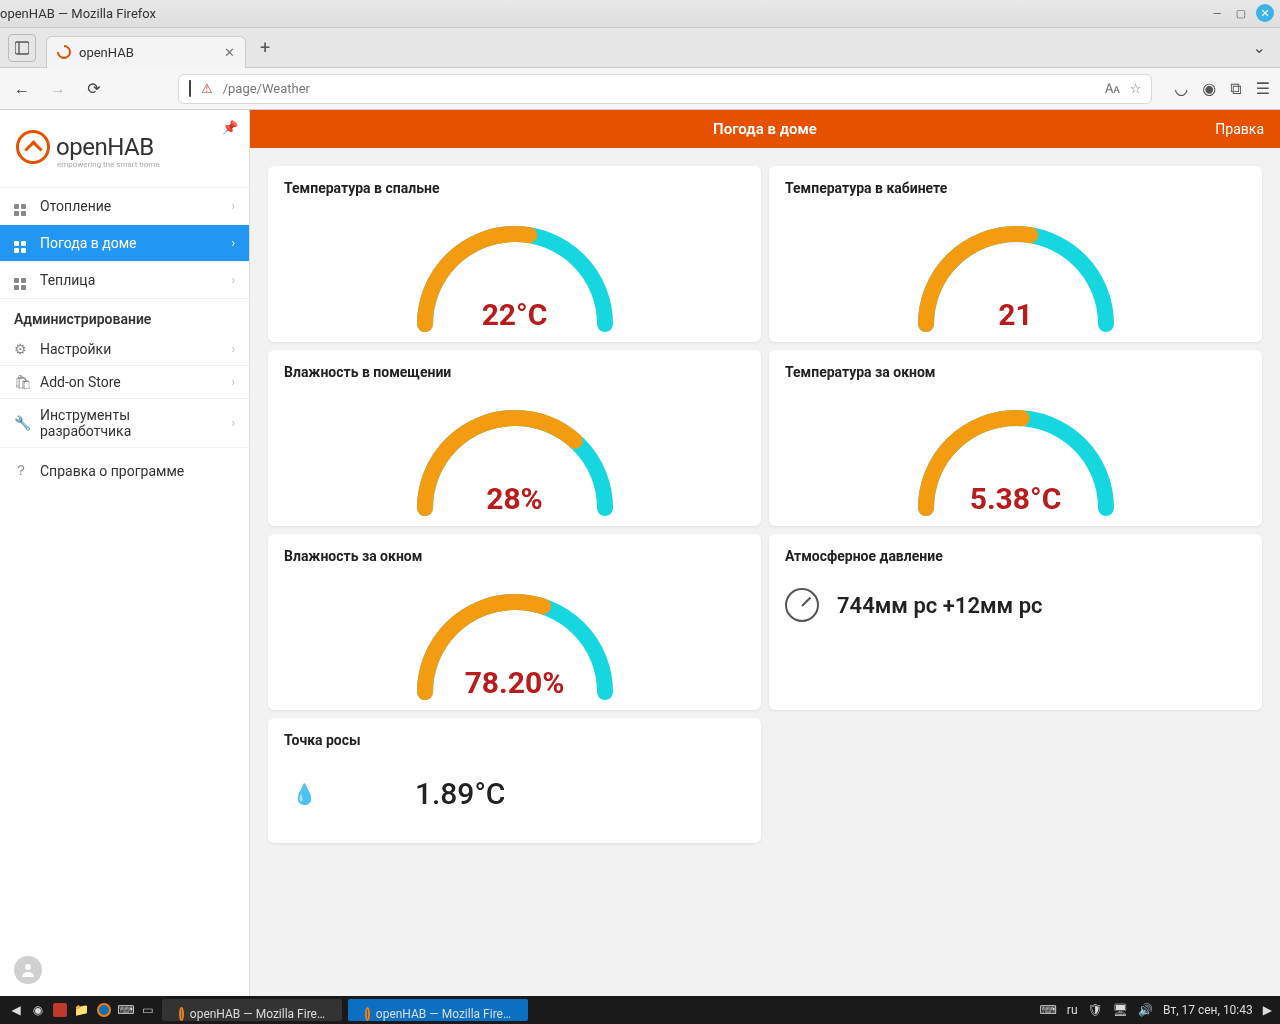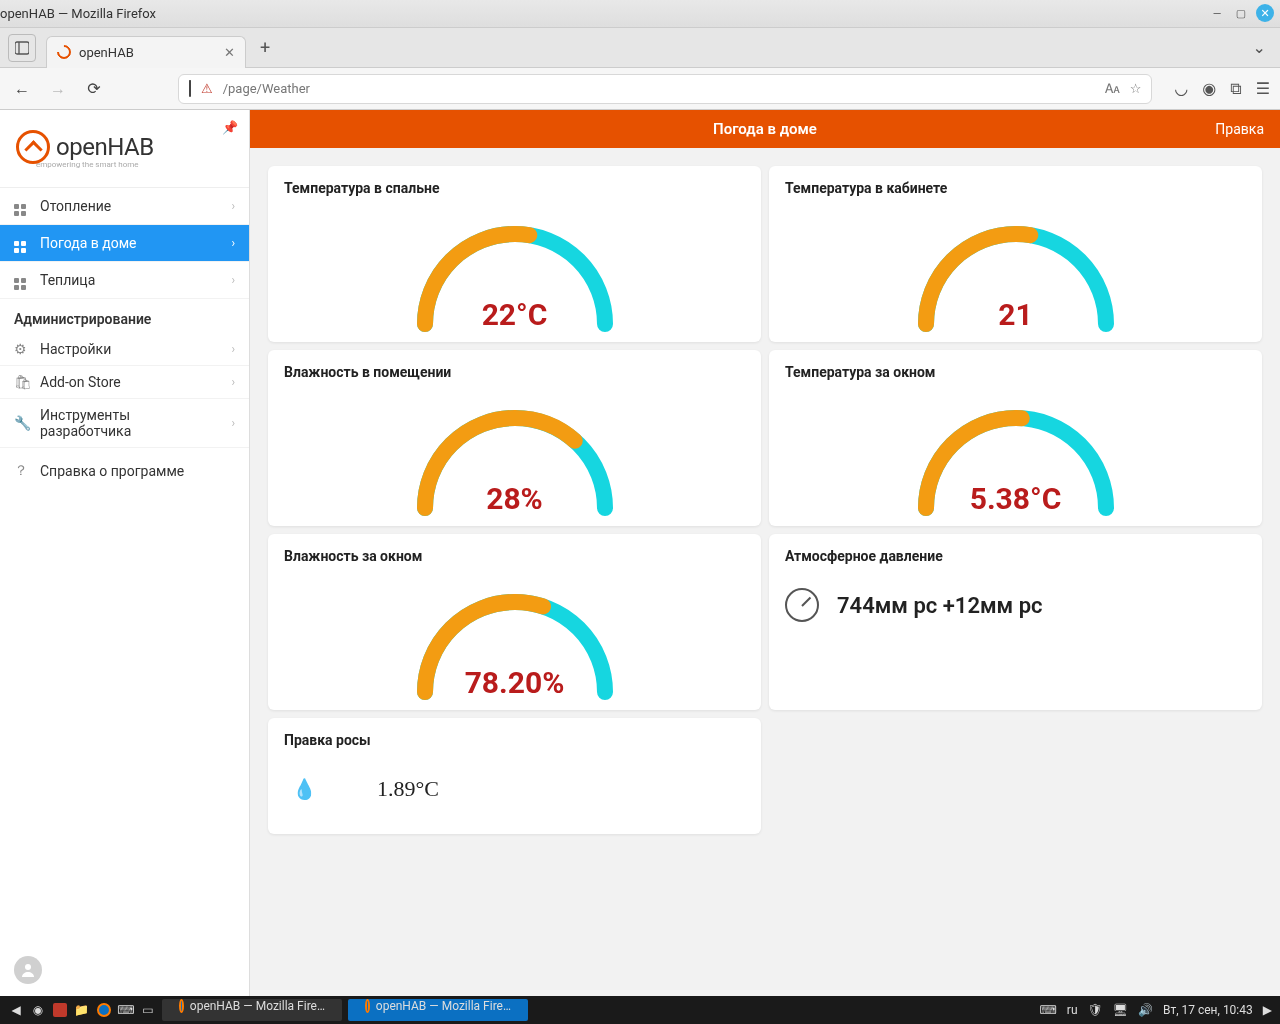--- a/index.html
+++ b/index.html
@@ -35,21 +35,21 @@
 
 
 .sidebar { width: 250px; background: #fff; border-right: 1px solid #ddd; display: flex; flex-direction: column; }
 .logo { padding: 20px 16px 18px; border-bottom: 1px solid #eee; position:relative; }
 .logo .pin { position:absolute; right:10px; top:10px; color:#bbb; font-size:13px; }
 .logo-row { display:flex; align-items:center; gap:6px; }
 .logo-icon { width:34px; height:34px; border:3px solid #e65100; border-radius:50%; position:relative; }
 .logo-icon::after{ content:''; position:absolute; left:8px; top:10px; width:10px; height:10px; border-top:3px solid #e65100; border-left:3px solid #e65100; transform:rotate(45deg); }
 .logo-text { font-size:24px; font-weight:400; color:#333; letter-spacing:-0.5px; }
 .logo-text b { font-weight:400; }
-.logo-sub { font-size:8px; color:#aaa; margin-left:20px; margin-top:-4px; }
+.logo-sub { font-size:8px; color:#aaa; margin-left:41px; margin-top:-4px; }
 .nav-group { }
 .nav-item { display:flex; align-items:center; padding: 8px 14px; font-size:14px; color:#333; gap:10px; border-bottom:1px solid #f2f2f2; cursor:pointer; }
 .nav-item.active { background:#2196f3; color:#fff; }
 .nav-item .chev { margin-left:auto; color:#bbb; font-size:12px; }
 .nav-item.active .chev { color:#fff; }
 .nav-section { padding: 12px 14px 6px; font-size:14px; font-weight:600; color:#333; }
 .nav-item .ni-icon { width:16px; color:#888; font-size:14px; }
 .nav-item.active .ni-icon { color:#fff; }
 .grid-icon { display:inline-grid; grid-template-columns:5px 5px; grid-template-rows:5px 5px; gap:2px; }
 .grid-icon span { background:#888; border-radius:1px; }
@@ -72,25 +72,25 @@
 
 
 .pressure-body { display:flex; align-items:center; gap:18px; padding:16px 0 20px; }
 .pressure-icon { width:34px; height:34px; border:2px solid #555; border-radius:50%; position:relative; }
 .pressure-icon::after { content:''; position:absolute; left:50%; top:50%; width:12px; height:2px; background:#555; transform-origin:left; transform:rotate(-45deg); }
 .pressure-text { font-size:22px; font-weight:600; color:#222; }
 
 
 .dew-body { display:flex; align-items:center; gap:40px; padding:20px 0 24px; }
 .dew-icon { color:#2196f3; font-size:20px; margin-left:8px; }
-.dew-val { font-size:22px; font-weight:500; color:#222; margin-left:20px;font-family:Liberation Serif, serif; }
+.dew-val { font-size:30px; font-weight:500; color:#222; margin-left:58px; }
 
 
 .taskbar { height:28px; background:#1a1a1a; color:#ddd; display:flex; align-items:center; padding:0 8px; gap:6px; font-size:12px; }
-.taskbar .tb-btn { height:22px; padding:0 17px; display:flex; align-items:flex-start; gap:6px; border-radius:2px; white-space:nowrap; }
+.taskbar .tb-btn { height:22px; padding:0 17px; display:flex; align-items:flex-end; gap:6px; border-radius:2px; white-space:nowrap; }
 .taskbar .tb-btn.app { background:#333; max-width:180px; overflow:hidden; }
 .taskbar .tb-btn.app.active { background:#0b70c2; }
 .taskbar .tray { margin-left:auto; display:flex; align-items:center; gap:10px; }
 .taskbar .icon-sq { width:16px; height:16px; display:flex; align-items:center; justify-content:center; }
 .ff-icon { width:14px; height:14px; border-radius:50%; background:#0b70c2; border:2px solid #ff7b00; }
 .red-sq { width:14px; height:14px; background:#c0392b; border-radius:2px; }
 </style>
 </head>
 <body>
 <div class="desktop">
@@ -275,21 +275,21 @@
 
       <div class="card">
         <div class="card-title">Атмосферное давление</div>
         <div class="pressure-body">
           <span class="pressure-icon"></span>
           <span class="pressure-text">744мм рс +12мм рс</span>
         </div>
       </div>
 
       <div class="card">
-        <div class="card-title">Правка росы</div>
+        <div class="card-title">Точка росы</div>
         <div class="dew-body">
           <span class="dew-icon">💧</span>
           <span class="dew-val">1.89°C</span>
         </div>
       </div>
 
     </div>
   </div>
 
 </div>

